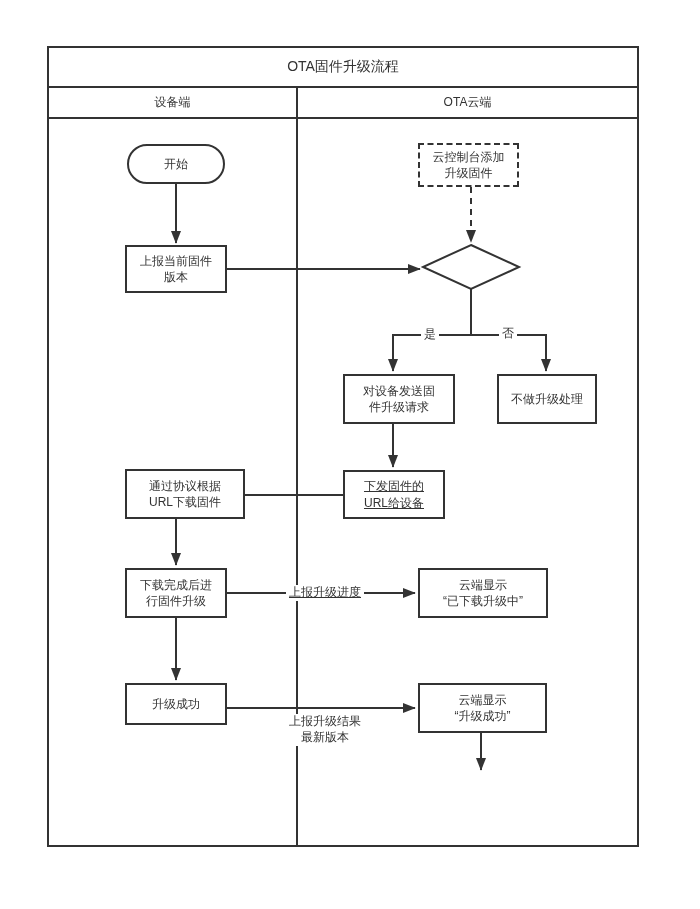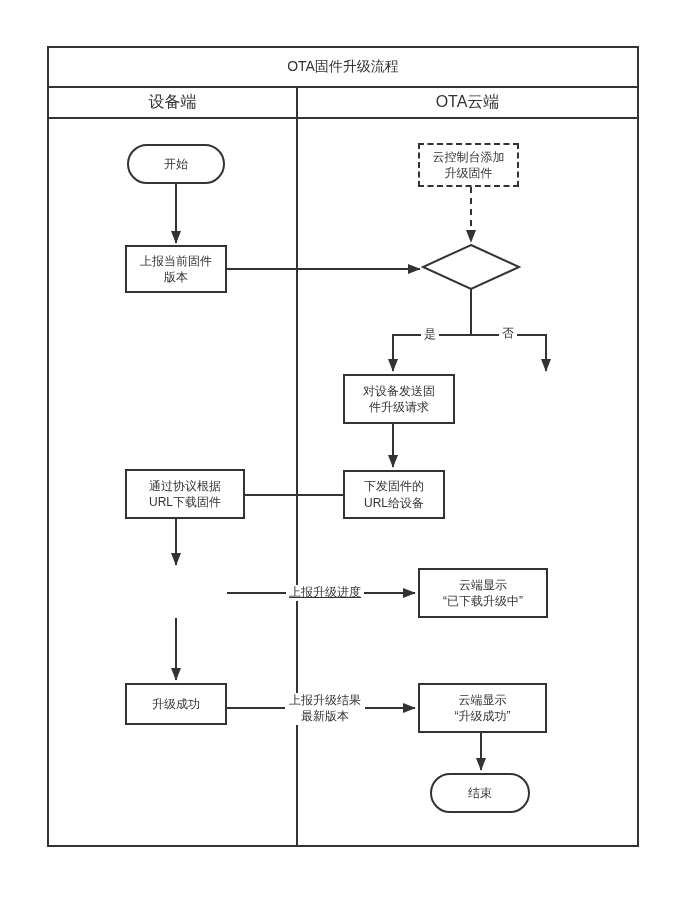--- a/index.html
+++ b/index.html
@@ -21,21 +21,21 @@
     pointer-events: none;
   }
   .band {
     position: absolute;
     display: flex;
     align-items: center;
     justify-content: center;
     color: #333333;
   }
   .title-band { font-size: 14px; }
-  .lane-band  { font-size: 16px; }
+  .lane-band  { font-size: 12px; }
   .node {
     position: absolute;
     display: flex;
     align-items: center;
     justify-content: center;
     text-align: center;
     white-space: pre-line;
     font-size: 12px;
     line-height: 1.35;
     color: #333333;
@@ -105,37 +105,39 @@
 
   <div class="node terminator" style="left:127px; top:144px; width:98px; height:40px;">开始</div>
 
   <div class="node dashed" style="left:418px; top:143px; width:101px; height:44px;">云控制台添加
 升级固件</div>
 
 
   <div class="node" style="left:343px; top:374px; width:112px; height:50px;">对设备发送固
 件升级请求</div>
 
+  <div class="node" style="left:497px; top:374px; width:100px; height:50px;">不做升级处理</div>
 
-  <div class="node" style="left:343px; top:470px; width:102px; height:49px;">下发固件的
+  <div class="node" style="left:343px; top:470px; width:102px; height:49px;text-decoration:underline;">下发固件的
 URL给设备</div>
 
   <div class="node" style="left:125px; top:469px; width:120px; height:50px;">通过协议根据
 URL下载固件</div>
 
+  <div class="node" style="left:125px; top:568px; width:102px; height:50px;">下载完成后进
+行固件升级</div>
 
   <div class="node" style="left:418px; top:568px; width:130px; height:50px;">云端显示
 “已下载升级中”</div>
 
   <div class="node" style="left:125px; top:683px; width:102px; height:42px;">升级成功</div>
 
   <div class="node" style="left:418px; top:683px; width:129px; height:50px;">云端显示
 “升级成功”</div>
 
-  <div class="node terminator" style="left:430px; top:773px; width:100px; height:40px;">结束</div>
 
   <div class="edge-label" style="left:421px; top:327px; width:18px; height:16px;">是</div>
   <div class="edge-label" style="left:499px; top:326px; width:18px; height:16px;">否</div>
   <div class="edge-label" style="left:286px; top:585px; width:78px; height:16px;text-decoration:underline;">上报升级进度</div>
-  <div class="edge-label" style="left:285px; top:693px; width:80px; height:32px;">上报升级结果
+  <div class="edge-label" style="left:285px; top:714px; width:80px; height:32px;">上报升级结果
 最新版本</div>
 
 </div>
 
 </body></html>

